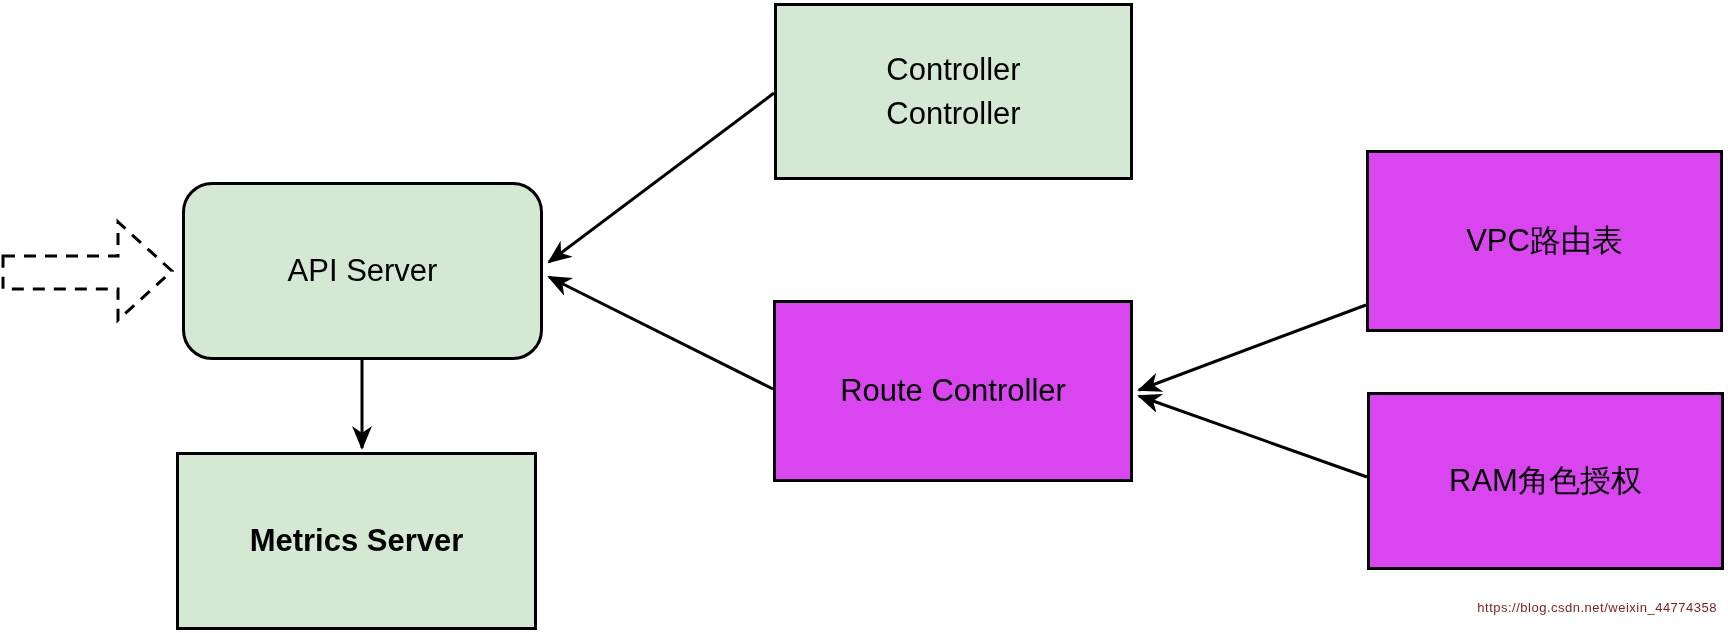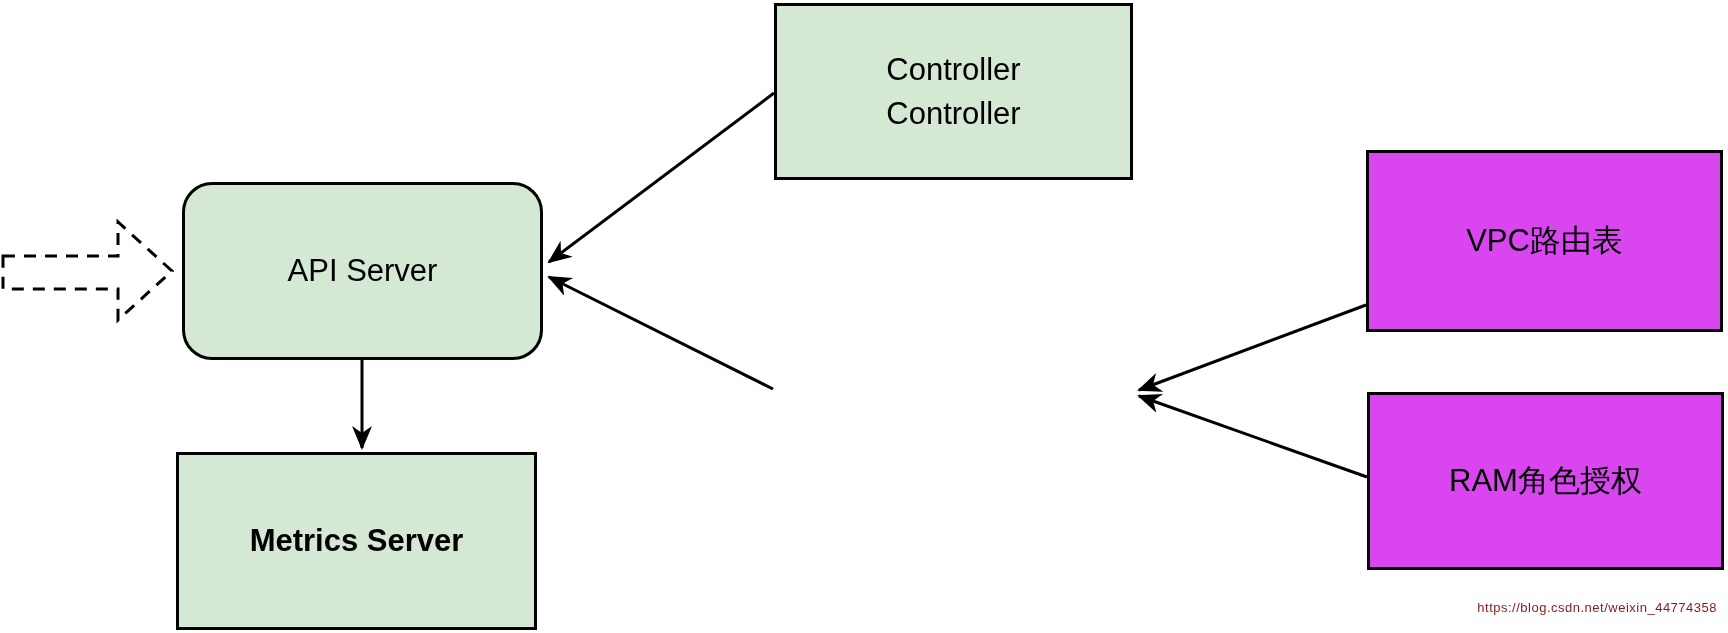--- a/index.html
+++ b/index.html
@@ -60,20 +60,23 @@
   </div>
 
   <div class="node green" style="left:182px; top:182px; width:361px; height:178px;border-radius:30px;">
     <span>API Server</span>
   </div>
 
   <div class="node green" style="left:176px; top:452px; width:361px; height:178px;font-weight:bold;">
     <span>Metrics Server</span>
   </div>
 
+  <div class="node blue" style="left:773px; top:300px; width:360px; height:182px;">
+    <span>Route Controller</span>
+  </div>
 
   <div class="node blue" style="left:1366px; top:150px; width:357px; height:182px;">
     <span>VPC路由表</span>
   </div>
 
   <div class="node blue" style="left:1367px; top:392px; width:357px; height:178px;">
     <span>RAM角色授权</span>
   </div>
 
   <svg class="edges" viewBox="0 0 1728 633">

